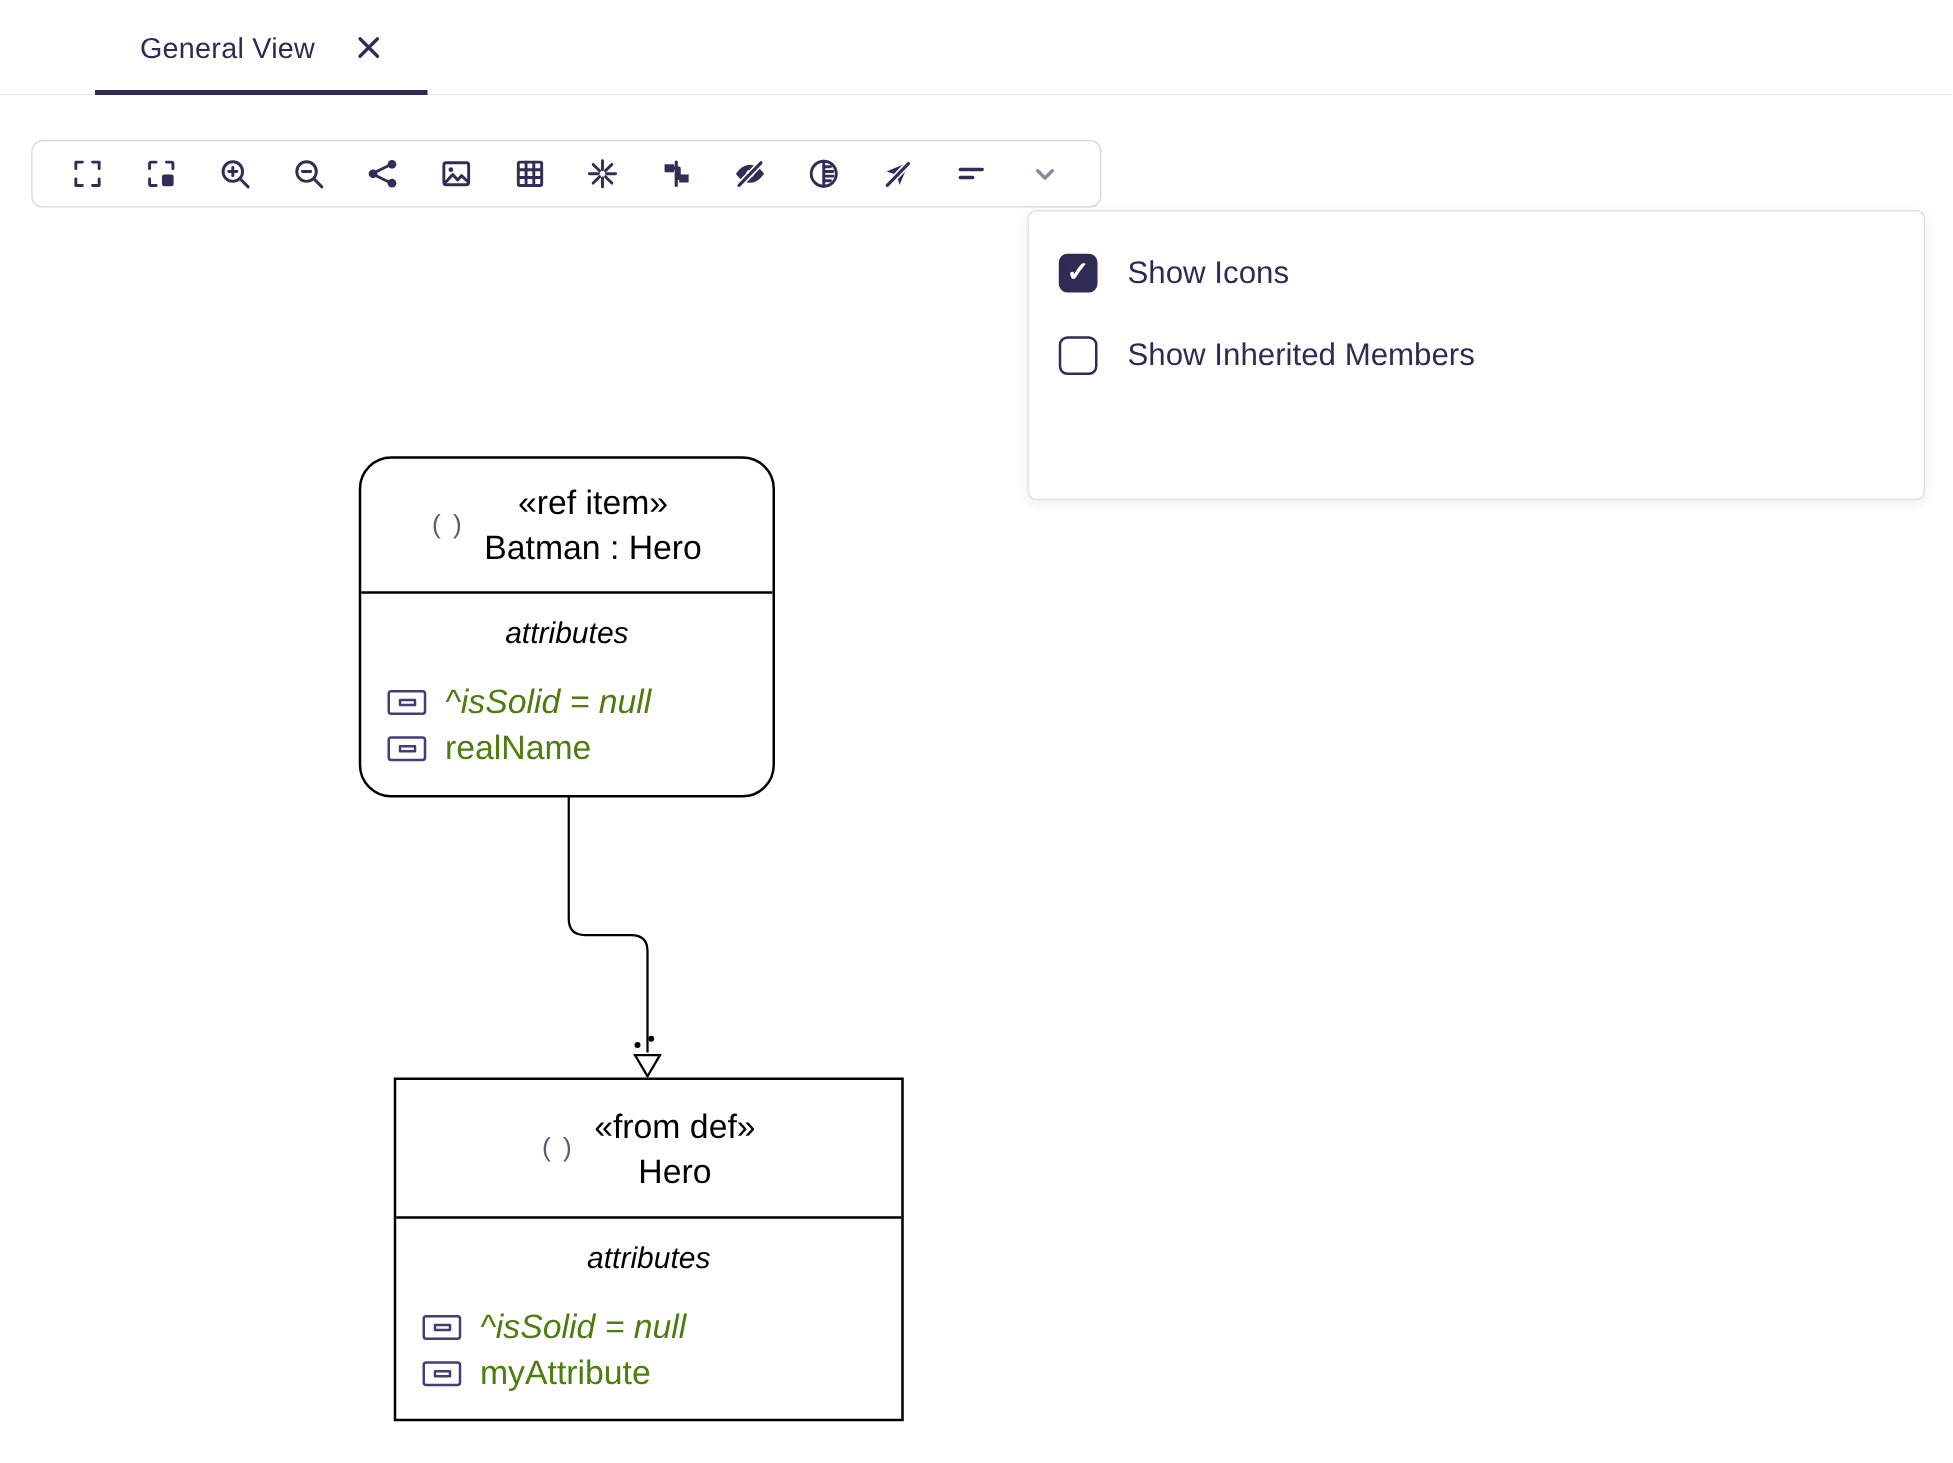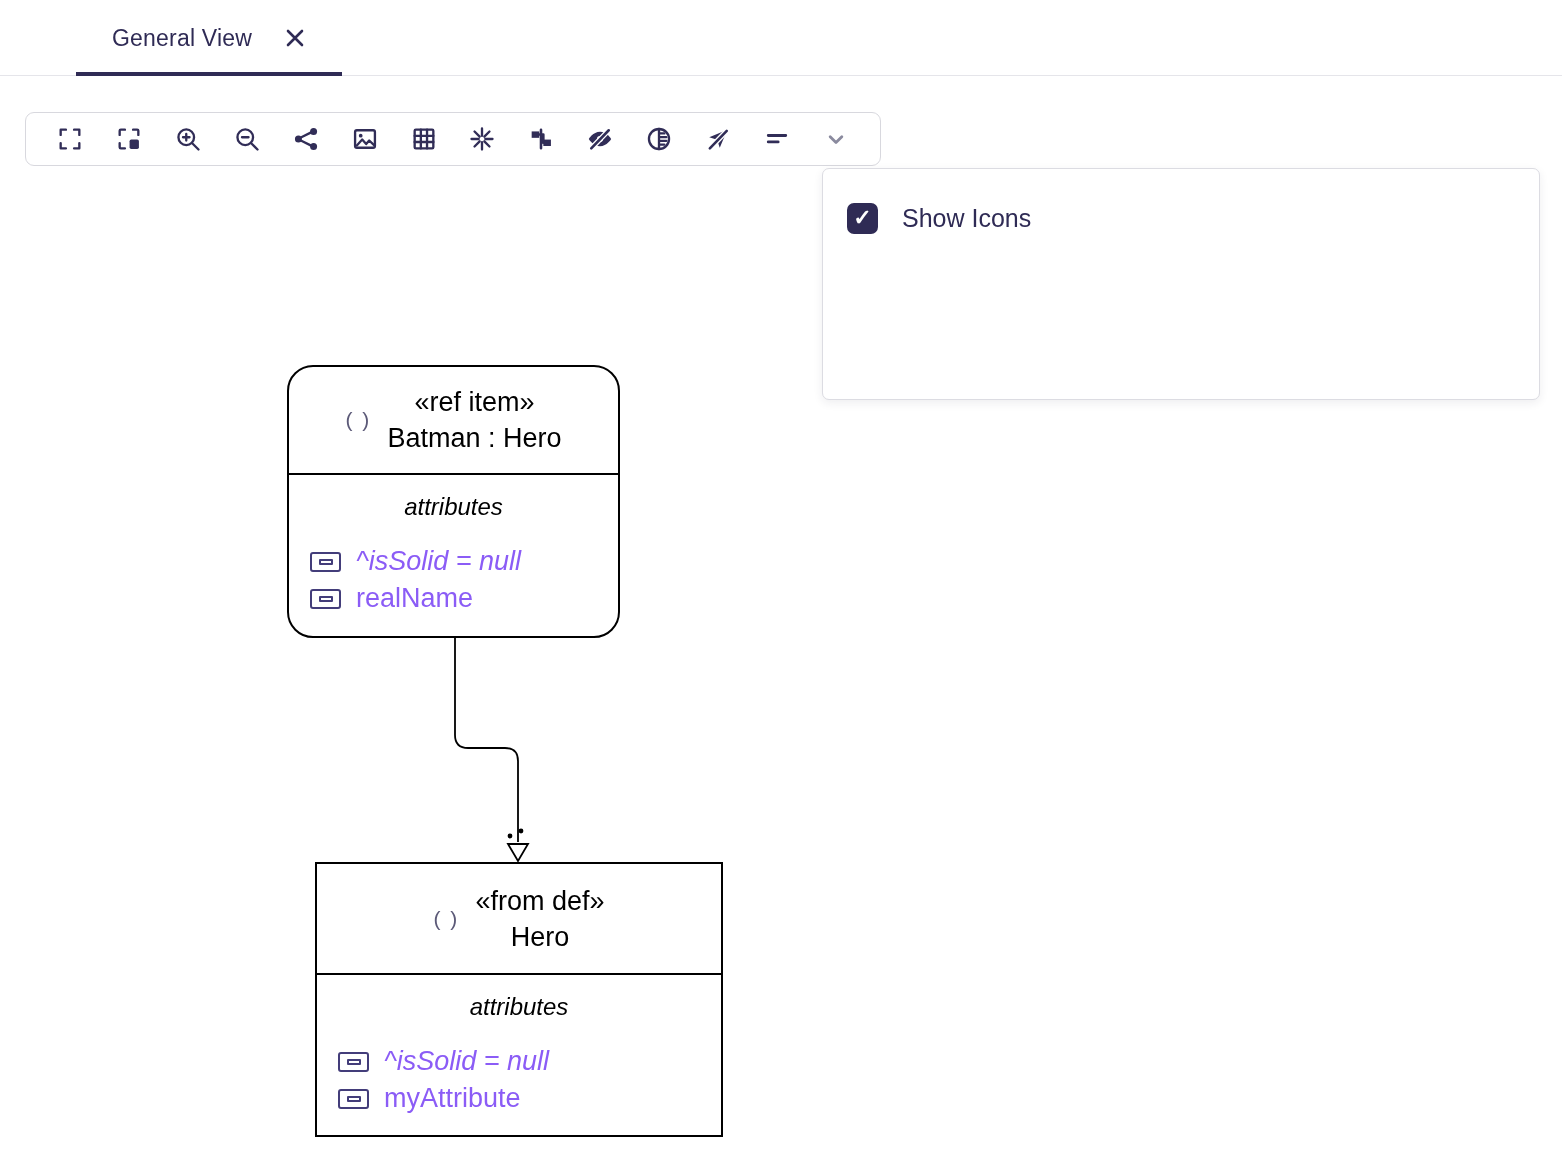--- a/index.html
+++ b/index.html
@@ -50,21 +50,21 @@
   .node-title { text-align:center; color:#000; }
   .stereotype { font-size:27px; line-height:36px; }
   .node-name { font-size:27px; line-height:36px; }
   .compartment-label { text-align:center; font-style:italic; font-size:24px;
     color:#000000; margin-top:18px; }
   .attr-rows { margin-top:22px; }
   .attr-row { display:flex; align-items:center; gap:15px; padding-left:21px; height:37px; }
   .attr-icon { width:31px; height:20px; border:2.5px solid #433d7a; border-radius:3px;
     display:flex; align-items:center; justify-content:center; flex:0 0 auto; }
   .attr-icon span { width:14px; height:6px; border:2px solid #433d7a; border-radius:1px; display:block; }
-  .attr-text { font-size:27px; color:#8b5cf6; white-space:nowrap; }
+  .attr-text { font-size:27px; color:#4d7c0f; white-space:nowrap; }
   .attr-text.italic { font-style:italic; }
 
   .connector { position:absolute; left:0; top:0; pointer-events:none; }
 </style>
 </head>
 <body>
 
 <div class="tabbar">
   <div class="tab">
     <span class="tab-label">General View</span>
@@ -165,20 +165,24 @@
         <path d="M7 10l5 5 5-5" stroke-width="2.4"></path>
       </svg>
   </div>
 </div>
 
 <div class="menu">
   <div class="menu-item">
     <span class="checkbox checked"></span>
     <span class="menu-label">Show Icons</span>
   </div>
+  <div class="menu-item">
+    <span class="checkbox"></span>
+    <span class="menu-label">Show Inherited Members</span>
+  </div>
 </div>
 
 <svg class="connector" width="1562" height="1170">
   <path d="M455 637 L455 735 Q455 748 468 748 L505 748 Q518 748 518 761 L518 842" fill="none" stroke="#000" stroke-width="1.8"></path>
   <circle cx="510" cy="836" r="2.4" fill="#000"></circle>
   <circle cx="521" cy="831" r="2.4" fill="#000"></circle>
   <polygon points="508,844 528,844 518,861" fill="#fff" stroke="#000" stroke-width="1.8"></polygon>
 </svg>
 
 <div class="node node1">

